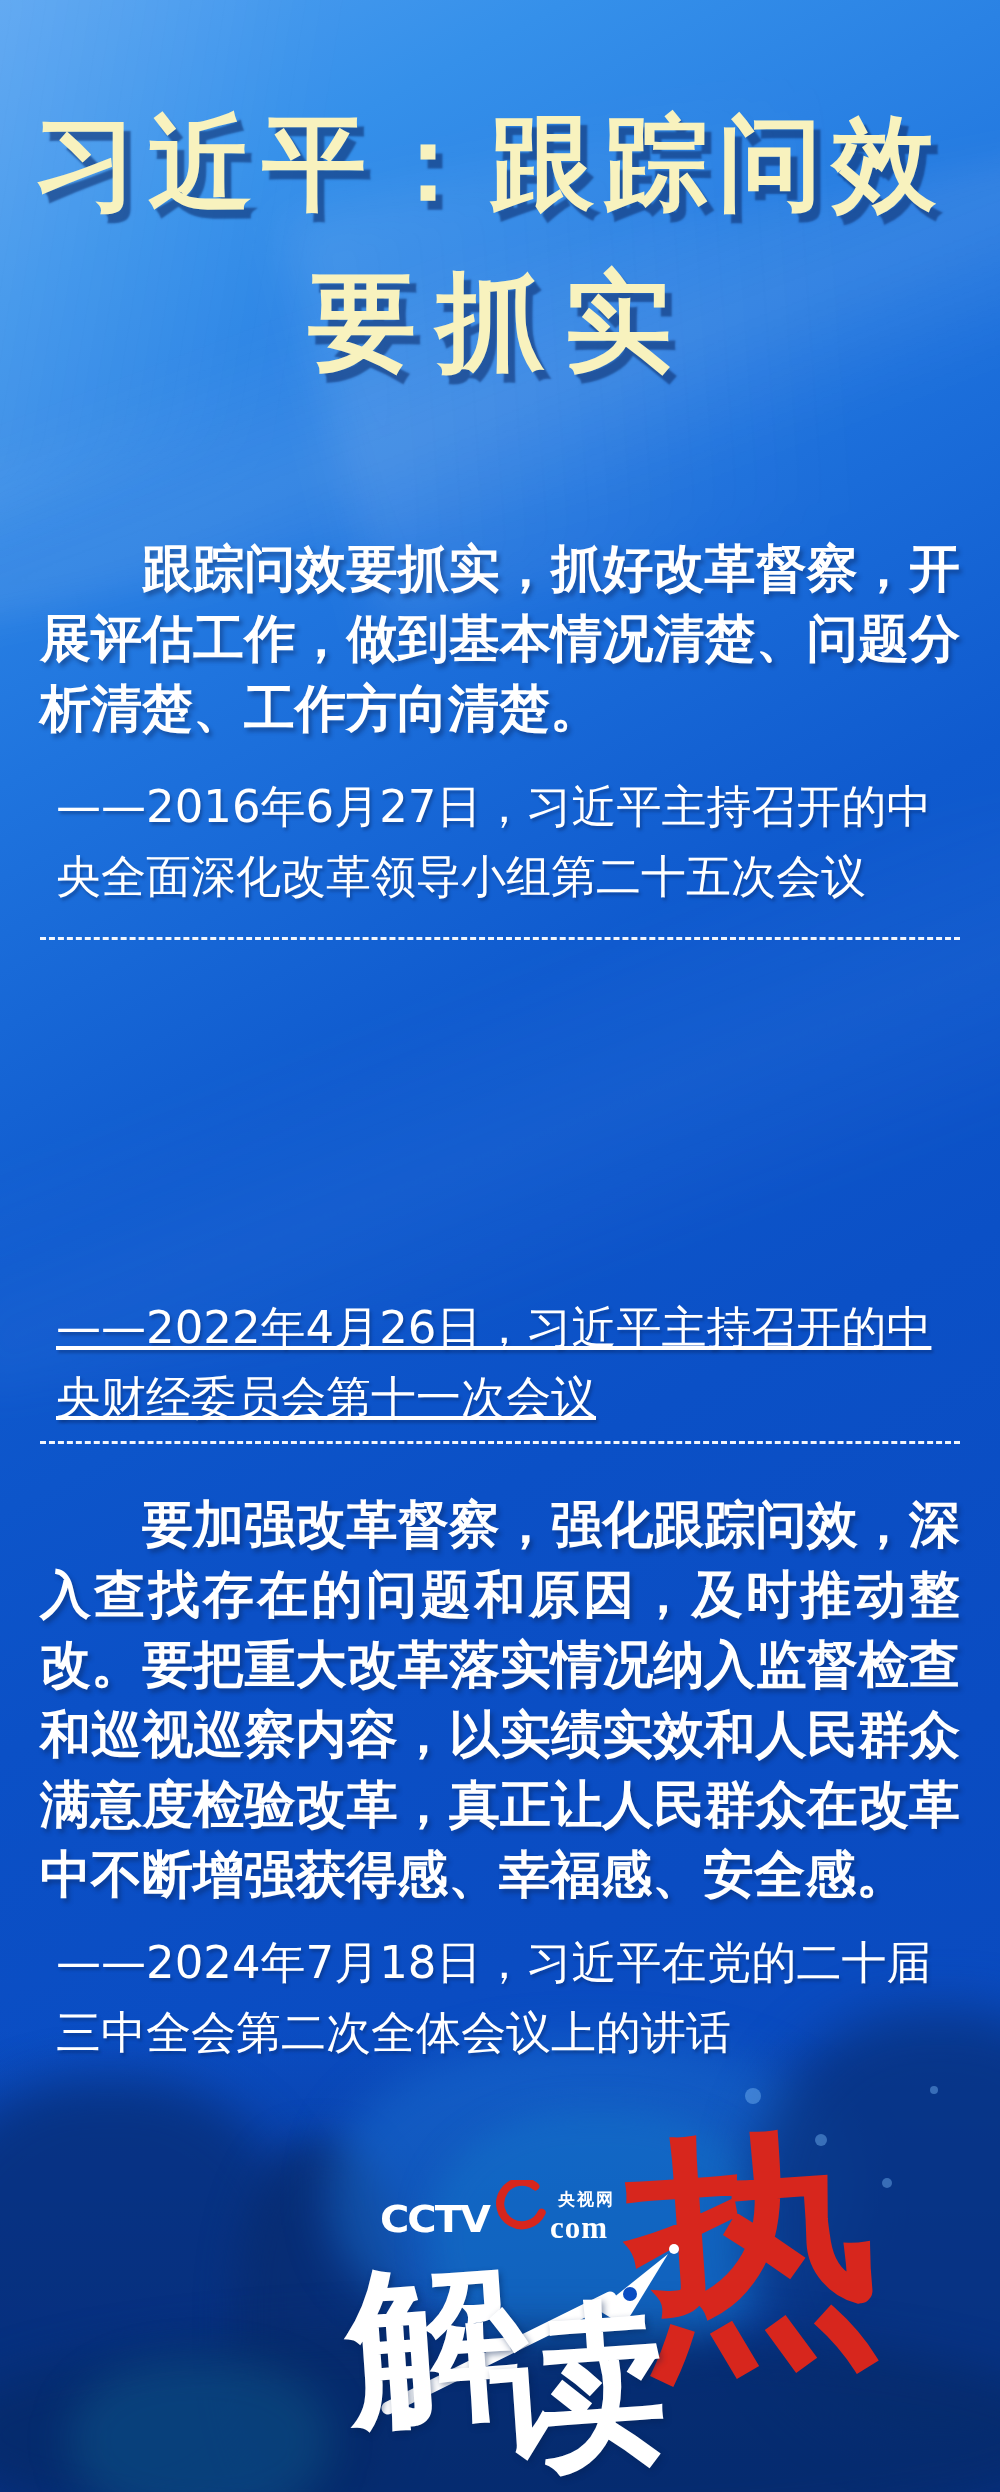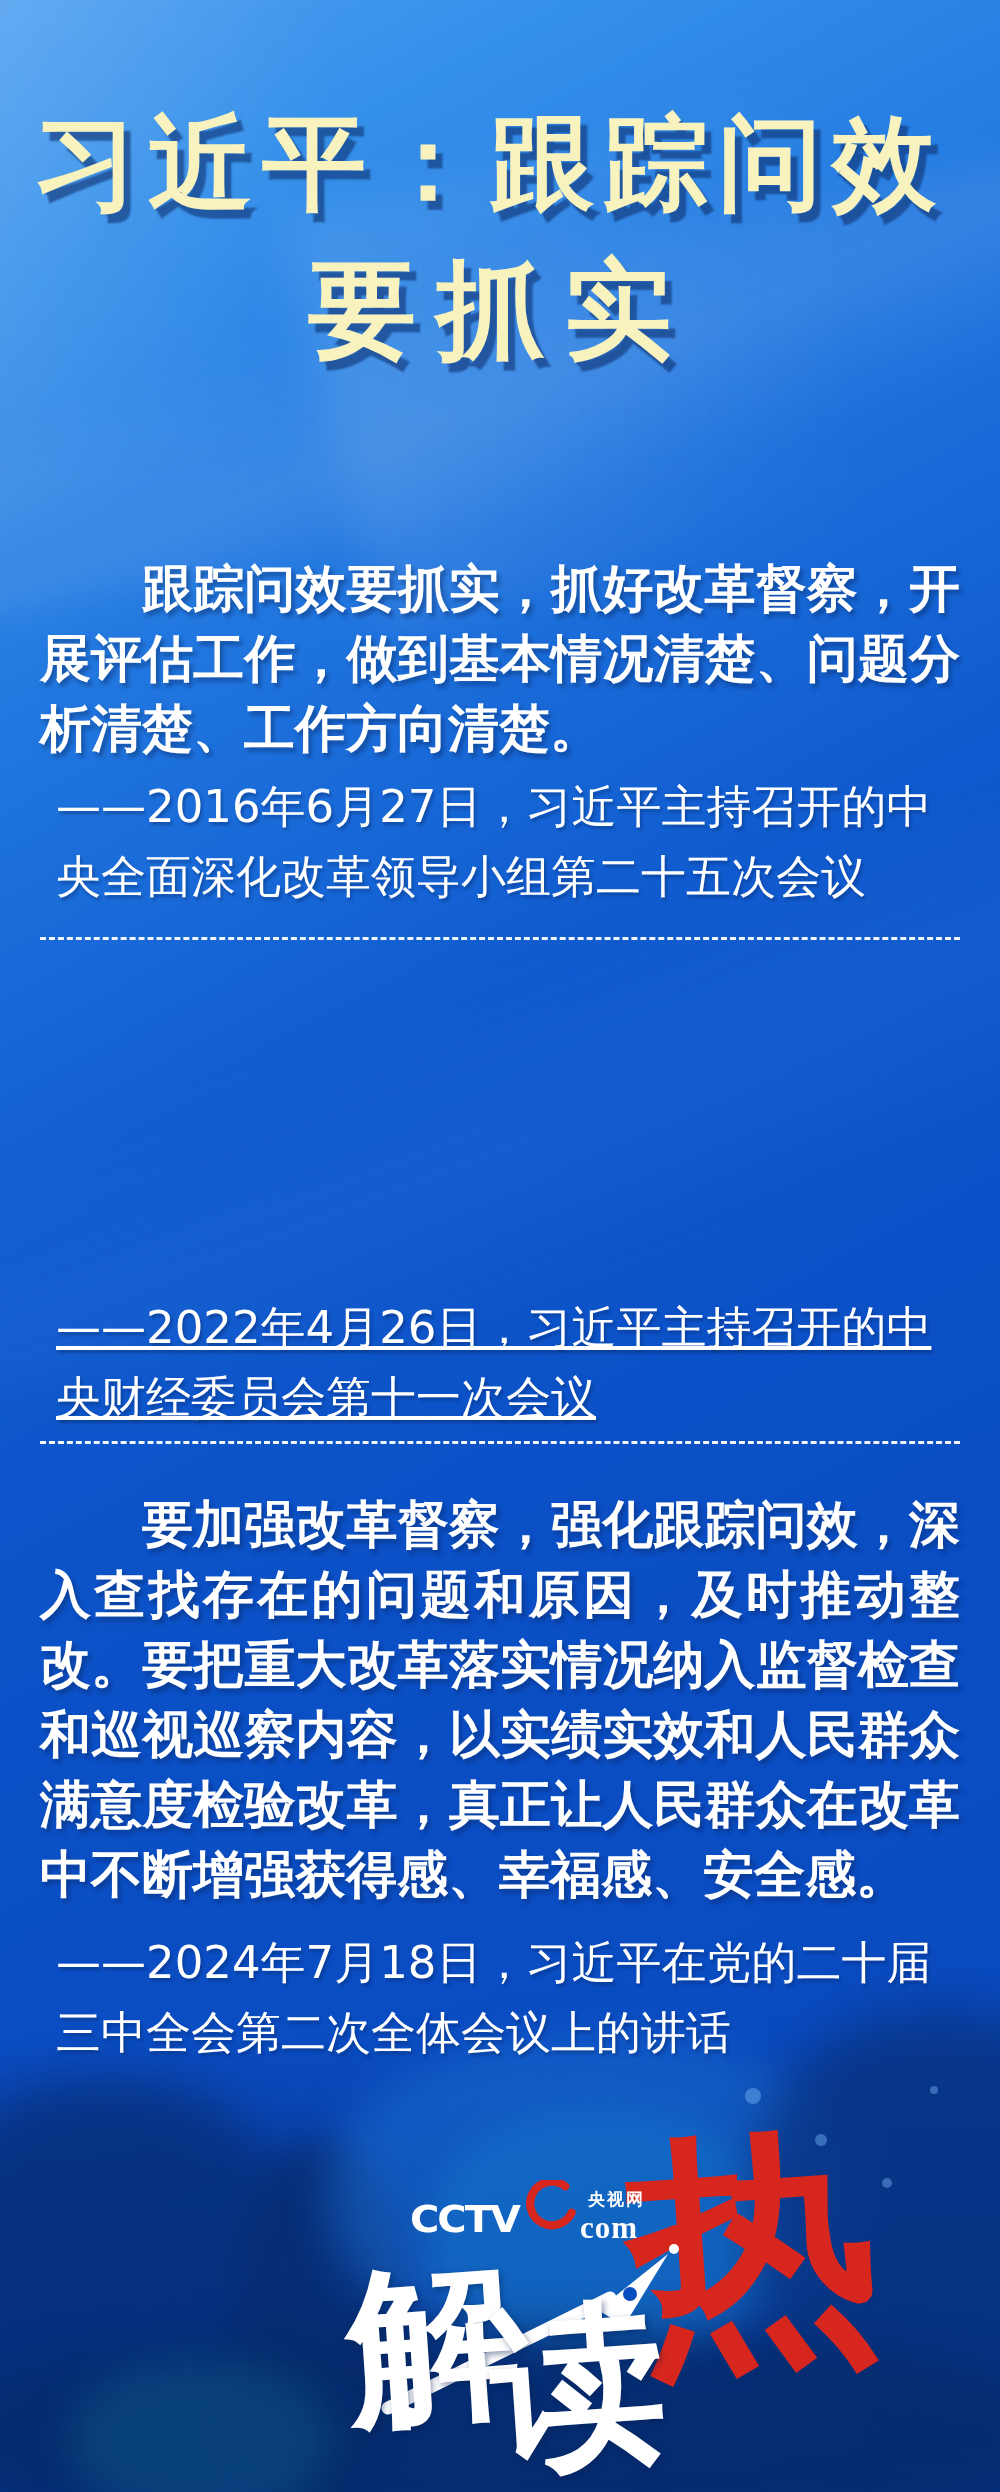--- a/index.html
+++ b/index.html
@@ -21,53 +21,53 @@
     background:linear-gradient(170deg, rgba(255,255,255,0) 20%, rgba(255,255,255,0.09) 52%, rgba(255,255,255,0) 80%);
     transform:rotate(-11deg); filter:blur(16px); }
   .streak.s4 { left:-60px; top:880px; width:1250px; height:420px;
     background:linear-gradient(168deg, rgba(255,255,255,0) 30%, rgba(120,180,255,0.07) 55%, rgba(255,255,255,0) 78%);
     transform:rotate(-9deg); filter:blur(18px); }
 
   .title-block { position:absolute; left:0; top:94px; width:980px; text-align:center;
     color:#f8f2be; font-family:"DejaVu Serif","Liberation Serif",serif; font-weight:700; z-index:2; }
   .title-line { text-shadow:7px 9px 2px rgba(16,52,116,0.62); }
   .title-line.l1 { font-size:104px; line-height:1.32; letter-spacing:10px; }
-  .title-line.l2 { font-size:108px; line-height:1.2; letter-spacing:20px; margin-top:14px; text-indent:20px; }
+  .title-line.l2 { font-size:108px; line-height:1.2; letter-spacing:20px; margin-top:26px; text-indent:20px; }
 
   .quote { position:absolute; left:40px; width:920px; margin:0; color:#ffffff;
     font-size:51px; line-height:70px; font-weight:700; text-align:justify; text-indent:2em;
     text-shadow:3px 4px 4px rgba(8,38,94,0.45); z-index:2; }
   .attr { position:absolute; left:40px; width:920px; margin:16px; color:#ffffff;
     font-size:45px; line-height:70px; font-weight:400; text-align:left;
     text-shadow:2px 3px 3px rgba(8,38,94,0.4); z-index:2; }
   .divider { position:absolute; left:40px; width:920px; height:0;
     border-top:3px dashed rgba(255,255,255,0.95); z-index:2; }
 
-  .q1 { top:534px;margin-top:20px; }  .a1 { top:756px; }  .d1 { top:937px; }
+  .q1 { top:534px; }  .a1 { top:756px; }  .d1 { top:937px; }
   .q2 { top:990px; }  .a2 { top:1277px;text-decoration:underline; } .d2 { top:1441px; }
   .q3 { top:1490px; } .a3 { top:1912px; }
 
   .photo { position:absolute; left:0; top:2030px; width:1000px; height:462px; z-index:1;
     background:linear-gradient(180deg, rgba(9,64,165,0) 0%, rgba(9,58,152,0.4) 20%,
       rgba(8,52,140,0.68) 52%, rgba(7,46,126,0.88) 100%); }
   .blob { position:absolute; border-radius:45%; }
   .blob.left-trees  { left:-90px; top:50px;  width:400px; height:440px; background:rgba(6,46,120,0.78); filter:blur(24px); }
   .blob.mid-trunk   { left:235px; top:110px; width:170px; height:370px; background:rgba(8,44,112,0.8);  filter:blur(18px); }
   .blob.basket      { left:330px; top:10px;  width:530px; height:310px; background:rgba(26,112,212,0.5); filter:blur(22px); }
   .blob.basket-core { left:430px; top:80px;  width:340px; height:250px; background:rgba(18,122,205,0.42); filter:blur(16px); }
   .blob.right-trees { left:750px; top:-20px; width:380px; height:430px; background:rgba(7,50,128,0.82); filter:blur(26px); }
   .blob.foliage     { left:-50px; top:300px; width:1120px; height:210px; background:rgba(6,42,104,0.72); filter:blur(22px); }
   .blob.teal-hint   { left:70px;  top:330px; width:260px; height:160px; background:rgba(22,140,172,0.22); filter:blur(20px); }
   .dot { position:absolute; border-radius:50%; background:rgba(130,195,255,0.4); }
   .dot.d-a { left:745px; top:58px;  width:16px; height:16px; }
   .dot.d-b { left:815px; top:104px; width:12px; height:12px; }
   .dot.d-c { left:882px; top:148px; width:10px; height:10px; }
   .dot.d-d { left:930px; top:56px;  width:8px;  height:8px; }
 
-  .cctv { position:absolute; left:410px; top:2180px; width:270px; height:72px; color:#fff; z-index:5; }
+  .cctv { position:absolute; left:380px; top:2180px; width:270px; height:72px; color:#fff; z-index:5; }
   .cctv-word { position:absolute; left:0; top:16px; font-size:40px; font-weight:900;
     letter-spacing:-2px; transform:scaleY(0.95); }
   .cctv-swoosh { position:absolute; left:110px; top:0; }
   .cctv-site { position:absolute; left:178px; top:8px; font-size:17px; letter-spacing:2px; font-weight:700; }
   .cctv-domain { position:absolute; left:170px; top:30px; font-size:31px; font-weight:700; letter-spacing:1px;font-family:Liberation Serif, serif; }
 
   .brand-char { position:absolute; line-height:1; font-weight:700;
     font-family:"DejaVu Serif","Liberation Serif",serif; }
   .char-hot { left:628px; top:2122px; font-size:250px; color:#d7261d; transform:rotate(-4deg); z-index:4; }
   .char-jie { left:348px; top:2258px; font-size:170px; color:#ffffff; transform:rotate(-4deg); z-index:6;

